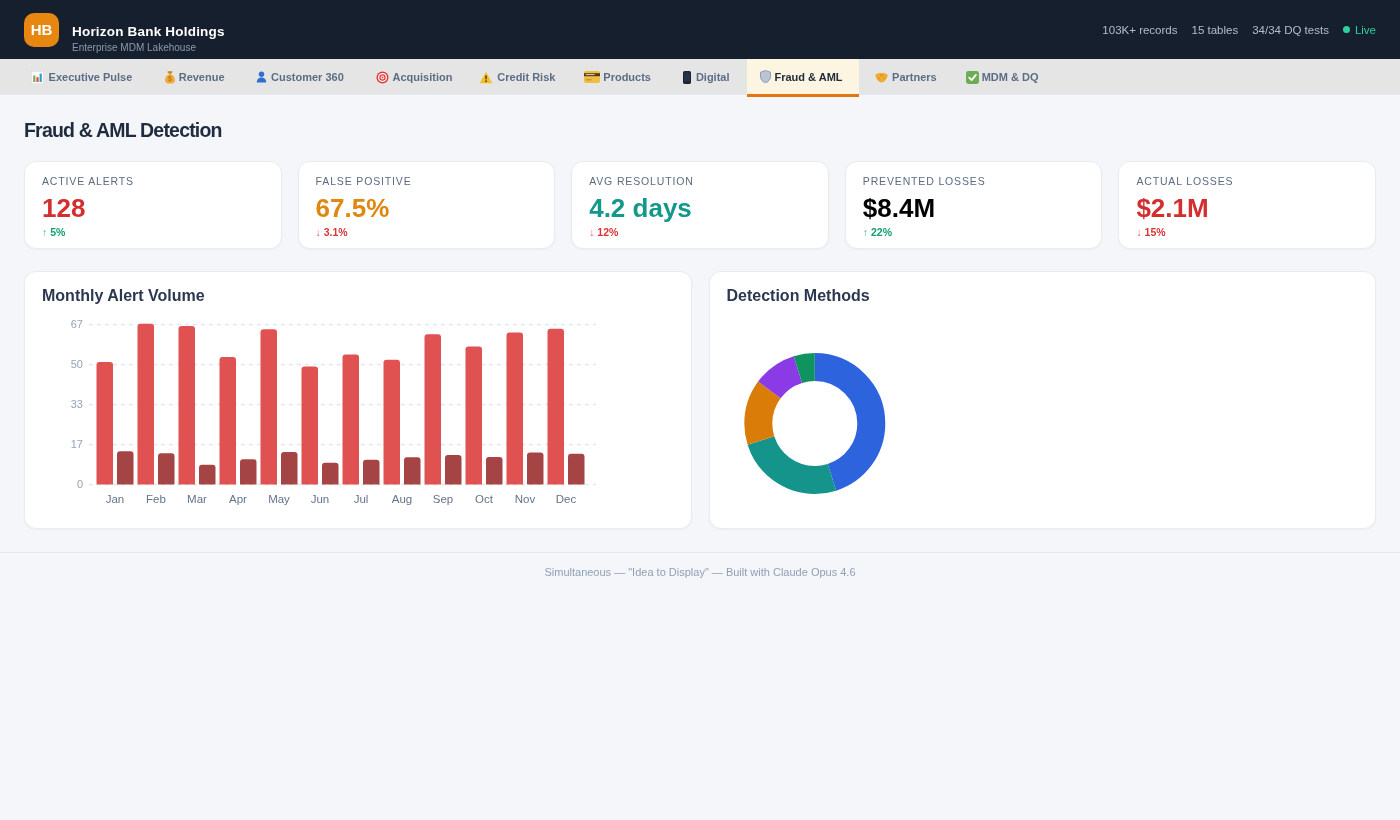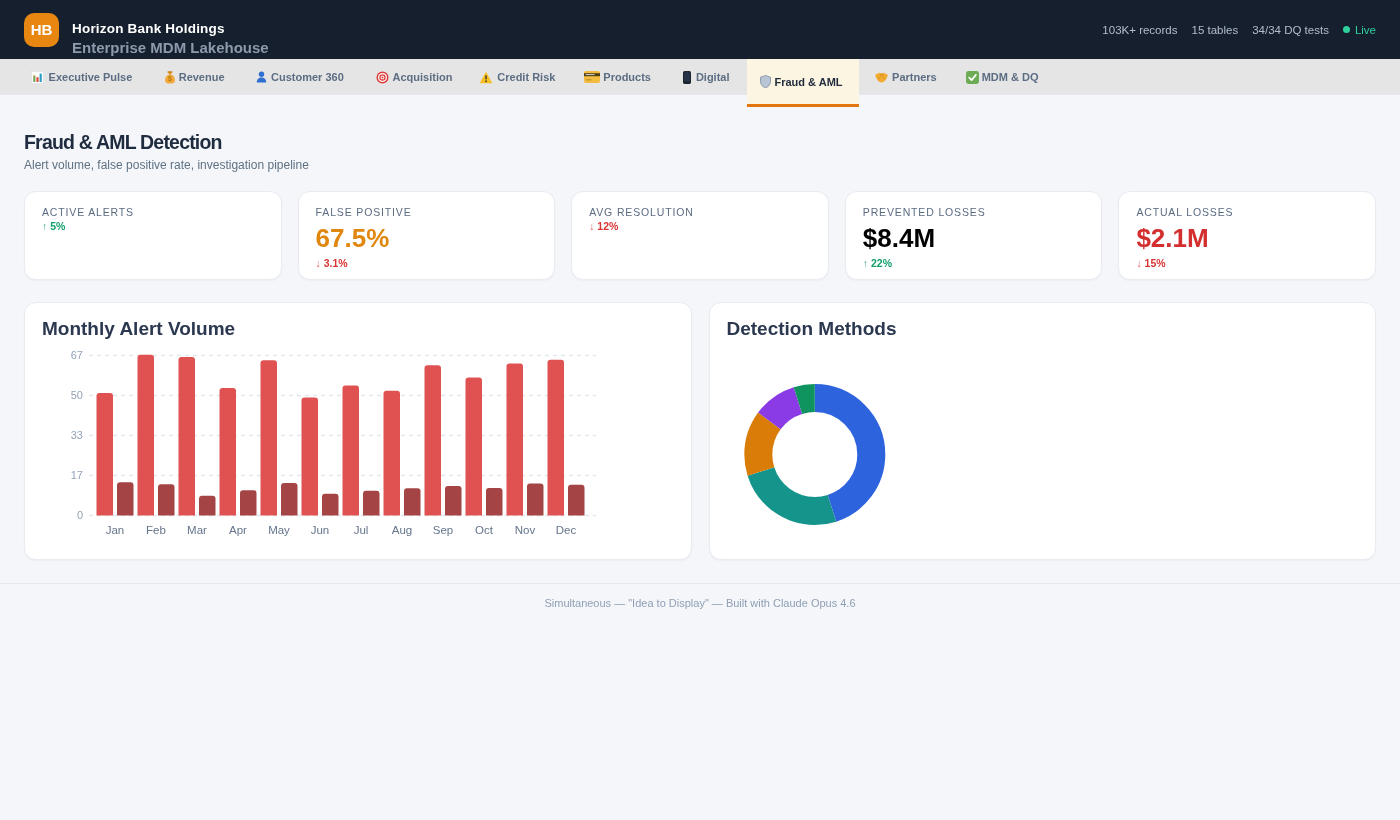--- a/index.html
+++ b/index.html
@@ -2,43 +2,43 @@
 <html><head>
 <meta charset="utf-8">
 <style>
 * { margin:0; padding:0; box-sizing:border-box; }
 html,body { width:1400px; height:820px; overflow:hidden; background:#f4f6f9; font-family:"Liberation Sans", sans-serif; }
 
 .hdr { height:59px; background:#151f2d; display:flex; align-items:center; padding:0 24px; }
 .logo { width:35px; height:34px; border-radius:10px; background:#e78712; color:#fff; font-weight:bold; font-size:15px; display:flex; align-items:center; justify-content:center; }
 .htxt { margin-left:13px;margin-top:18px; }
 .htitle { color:#fff; font-weight:bold; font-size:13.5px; letter-spacing:.2px; }
-.hsub { color:#8d9aac; font-size:15px; margin-top:3px;font-weight:bold; }
+.hsub { color:#8d9aac; font-size:10px; margin-top:3px; }
 .hmeta { margin-left:auto; display:flex; gap:14px; font-size:11.5px; color:#b3bdcb; }
 .live { color:#30d09e; }
 .live .dot { display:inline-block; width:7px; height:7px; border-radius:50%; background:#30d09e; margin-right:5px; vertical-align:1px; }
 
 .nav { height:36px; background:#e5e5e5; border-bottom:1px solid #e5e9ef; position:relative; }
 .tab { position:absolute; top:0; height:36px; display:flex; align-items:center; font-size:11px; font-weight:bold; color:#5c6d83; white-space:nowrap; }
 .tab svg { display:block; }
-.tab.active { background:#fcf5e1; color:#222c3e; border-bottom:3px solid #e2750e; height:48px; }
+.tab.active { background:#fcf5e1; color:#222c3e; border-bottom:3px solid #e2750e; height:38px; }
 
 .main { padding:23.5px 24px 0; }
-h1 { font-size:19.5px; font-weight:bold; letter-spacing:-.8px; color:#1f2b3e;margin-top:12px; }
+h1 { font-size:19.5px; font-weight:bold; letter-spacing:-.8px; color:#1f2b3e; }
 .psub { font-size:12px; color:#5f7183; margin-top:4.5px; }
 .stats { display:flex; gap:16px; margin-top:19px; }
 .card { background:#fff; border:1px solid #e8ecf1; border-radius:12px; box-shadow:0 1px 2px rgba(16,24,40,.04); }
 .stat { flex:1; height:88.5px; padding:13.5px 17px 0; }
 .slabel { font-size:10.5px; font-weight:normal; letter-spacing:.85px; color:#5b6b82; }
 .sval { font-size:26px; font-weight:bold; margin-top:5.5px; }
 .sdelta { font-size:10.5px; font-weight:bold; margin-top:2.5px; }
 .sdelta .arr { opacity:.75; font-weight:normal; }
 .charts { display:flex; gap:17px; margin-top:22px; }
 .chart { width:668px; height:258px; position:relative; }
-.ctitle { position:absolute; left:17px; top:15px; font-size:19px; font-weight:bold; color:#2b3850; }
+.ctitle { position:absolute; left:17px; top:15px; font-size:16px; font-weight:bold; color:#2b3850; }
 
 .legend { position:absolute; left:214px; top:99px; }
 .lrow { display:flex; align-items:center; height:20px; font-size:12px; color:#475569; }
 .lsq { width:10.5px; height:10.5px; border-radius:3.5px; margin-right:9px; }
 .lrow b { color:#1e293b; margin-left:3px; }
 
 .foot { margin-top:23px; border-top:1px solid #e4e9ef; padding-top:13px; text-align:center; font-size:11px; color:#8fa0b5; }
 </style>
 </head>
 <body>
@@ -105,33 +105,34 @@
         <circle cx="4.9" cy="6.3" r=".8" fill="#d18a1d"></circle>
         <circle cx="10.1" cy="6.3" r=".8" fill="#d18a1d"></circle>
       </svg>Partners</div>
   <div class="tab" style="left:965.7px;gap:3px"><svg width="13" height="13" viewBox="0 0 13 13">
         <rect x="0" y="0" width="13" height="13" rx="2.4" fill="#6dac55"></rect>
         <path d="M3.2 6.7 5.6 9.1 9.9 3.9" fill="none" stroke="#fff" stroke-width="1.7" stroke-linecap="round" stroke-linejoin="round"></path>
       </svg>MDM &amp; DQ</div>
 </div>
 <div class="main">
   <h1>Fraud &amp; AML Detection</h1>
-  <div class="psub">Alert volume, false positive rate, investigation pipeline</div>
   <div class="stats">
     <div class="card stat">
         <div class="slabel">ACTIVE ALERTS</div>
+        <div class="sval" style="color:#d32f2f">128</div>
         <div class="sdelta" style="color:#12a06b"><span class="arr">↑</span> 5%</div>
       </div>
     <div class="card stat">
         <div class="slabel">FALSE POSITIVE</div>
         <div class="sval" style="color:#e0870f">67.5%</div>
         <div class="sdelta" style="color:#d93434"><span class="arr">↓</span> 3.1%</div>
       </div>
     <div class="card stat">
         <div class="slabel">AVG RESOLUTION</div>
+        <div class="sval" style="color:#12998c">4.2 days</div>
         <div class="sdelta" style="color:#d93434"><span class="arr">↓</span> 12%</div>
       </div>
     <div class="card stat">
         <div class="slabel">PREVENTED LOSSES</div>
         <div class="sval" style="color:#000000">$8.4M</div>
         <div class="sdelta" style="color:#12a06b"><span class="arr">↑</span> 22%</div>
       </div>
     <div class="card stat">
         <div class="slabel">ACTUAL LOSSES</div>
         <div class="sval" style="color:#d32f2f">$2.1M</div>

